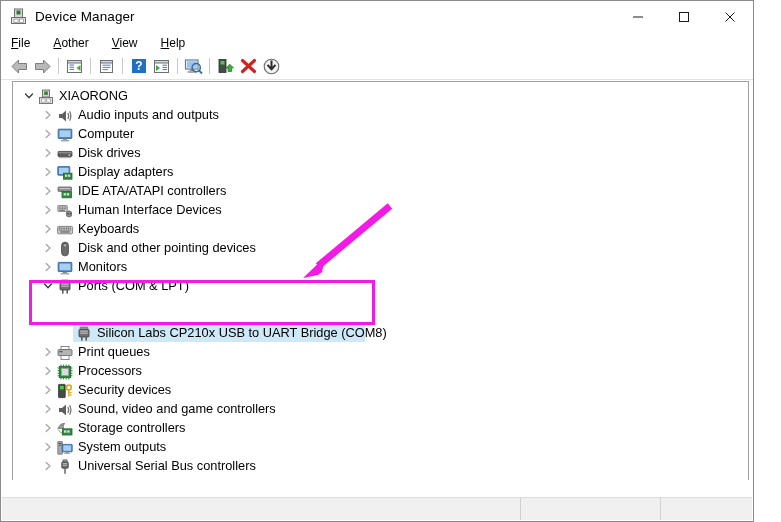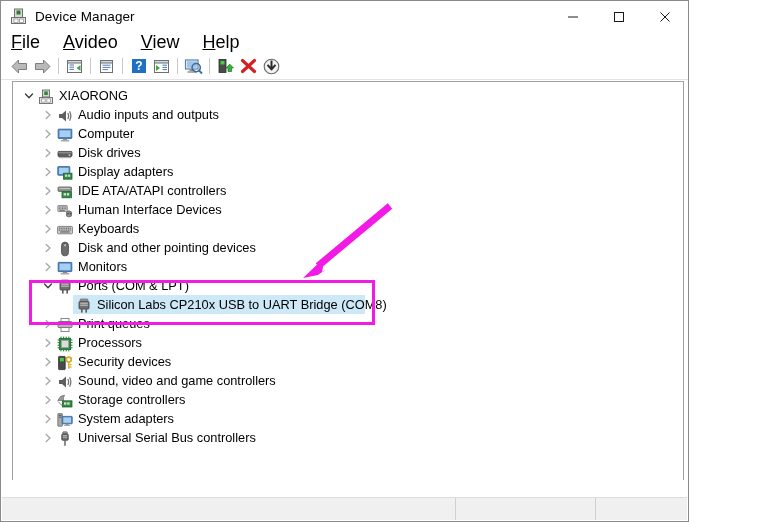--- a/index.html
+++ b/index.html
@@ -10,21 +10,21 @@
   body {
     width: 781px;
     height: 522px;
     font-family: "Liberation Sans", sans-serif;
     -webkit-font-smoothing: antialiased;
     overflow: hidden;
   }
 
   .window {
     position: relative;
-    width: 689px;
+    width: 754px;
     height: 522px;
     background: #ffffff;
     box-sizing: border-box;
     border: 1px solid #8a8a8a;
     overflow: hidden;
   }
 
   
   .titlebar {
     position: relative;
@@ -64,21 +64,21 @@
 
   
   .menubar {
     height: 21px;
     display: flex;
     align-items: center;
     padding-left: 8px;
     background: #ffffff;
   }
   .menu-item {
-    font-size: 18px;
+    font-size: 12px;
     color: #000000;
     margin-right: 19px;
     padding: 1px 2px;
     white-space: nowrap;
   }
   .menu-item u { text-decoration: underline; }
 
   
   .toolbar {
     height: 26px;
@@ -156,21 +156,21 @@
     justify-content: center;
     margin-right: 5px;
   }
   .row-label {
     font-size: 12.8px;
     color: #000000;
     line-height: 19px;
   }
   .lvl0 { padding-left: 8px; }
   .lvl1 { padding-left: 27px; }
-  .lvl2 { padding-left: 62px; }
+  .lvl2 { padding-left: 62px; margin-top: 28px; }
 
   .row.selected .sel-bg {
     position: absolute;
     left: 60px;
     top: 0;
     height: 19px;
     background: #cde8f7;
     z-index: 0;
   }
   .row.selected .chev,
@@ -246,21 +246,21 @@
         <svg width="12" height="12" viewBox="0 0 12 12">
           <line x1="1.5" y1="1.5" x2="10.5" y2="10.5" stroke="#1a1a1a" stroke-width="1"></line>
           <line x1="10.5" y1="1.5" x2="1.5" y2="10.5" stroke="#1a1a1a" stroke-width="1"></line>
         </svg>
       </div>
     </div>
   </div>
 
   <div class="menubar">
     <div class="menu-item"><u>F</u><span>ile</span></div>
-    <div class="menu-item"><u>A</u><span>video</span></div>
+    <div class="menu-item"><u>A</u><span>other</span></div>
     <div class="menu-item"><u>V</u><span>iew</span></div>
     <div class="menu-item"><u>H</u><span>elp</span></div>
   </div>
 
   <div class="toolbar">
 
     <div class="tb-btn">
       <svg width="19" height="17" viewBox="0 0 19 17">
         <path d="M8.5 2 L2 8.5 L8.5 15 L8.5 11.5 L16.5 11.5 L16.5 5.5 L8.5 5.5 Z" fill="#b9b9b9" stroke="#7d7d7d" stroke-width="1" stroke-linejoin="round"></path>
       </svg>
@@ -705,21 +705,21 @@
             <svg width="16" height="16" viewBox="0 0 16 16">
               <rect x="0.8" y="1.6" width="4.6" height="12.6" rx="0.5" fill="#a8a8a8" stroke="#6f6f6f" stroke-width="0.8"></rect>
               <rect x="1.8" y="2.8" width="2.6" height="1.1" fill="#5a5a5a"></rect>
               <rect x="1.8" y="4.6" width="2.6" height="1.1" fill="#5a5a5a"></rect>
               <rect x="5.2" y="4.4" width="10" height="7.4" rx="0.5" fill="#4a86c8" stroke="#3a6b9e" stroke-width="0.9"></rect>
               <rect x="6.3" y="5.4" width="7.8" height="5.4" fill="#a9cff0"></rect>
               <rect x="8.6" y="11.9" width="3" height="1" fill="#8a8a8a"></rect>
               <rect x="7" y="12.9" width="6.2" height="1.2" rx="0.5" fill="#a8a8a8"></rect>
             </svg>
           </div>
-          <div class="row-label">System adapters</div>
+          <div class="row-label">System outputs</div>
         </div>
 
         <div class="row lvl1">
           <div class="chev">
             <svg width="10" height="10" viewBox="0 0 10 10">
                 <path d="M3.2 1.5 L7 5 L3.2 8.5" fill="none" stroke="#a6a6a6" stroke-width="1.3" stroke-linecap="round" stroke-linejoin="round"></path>
               </svg>
           </div>
           <div class="row-icon">
             <svg width="16" height="16" viewBox="0 0 16 16">

